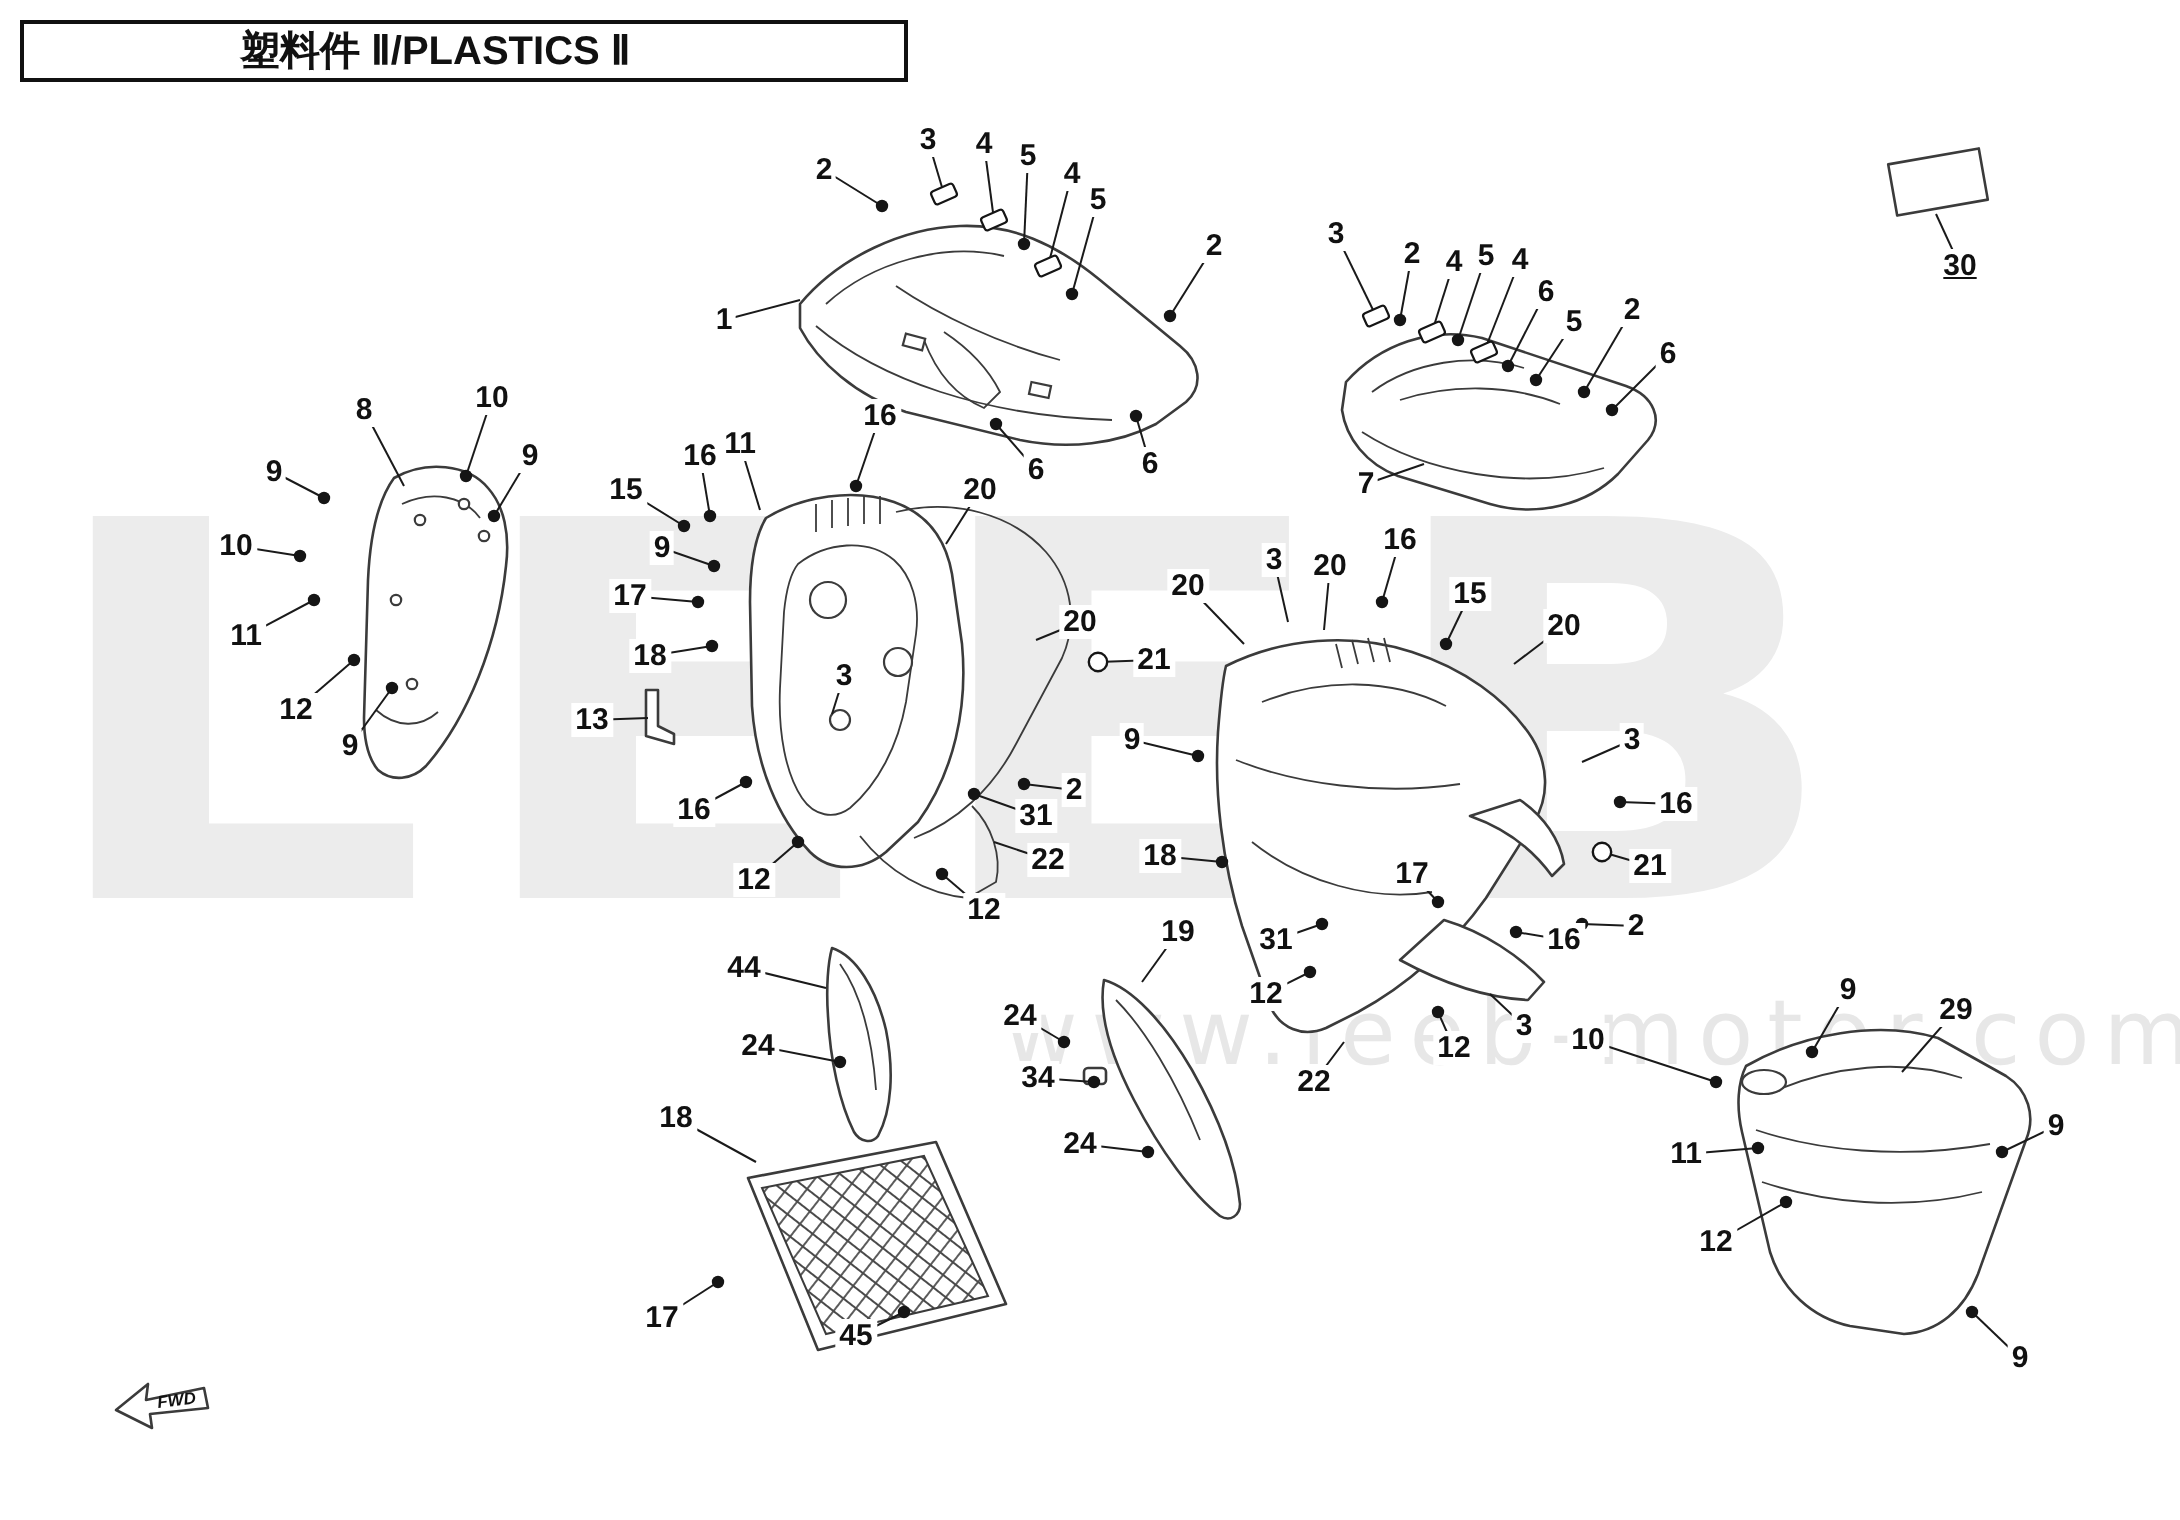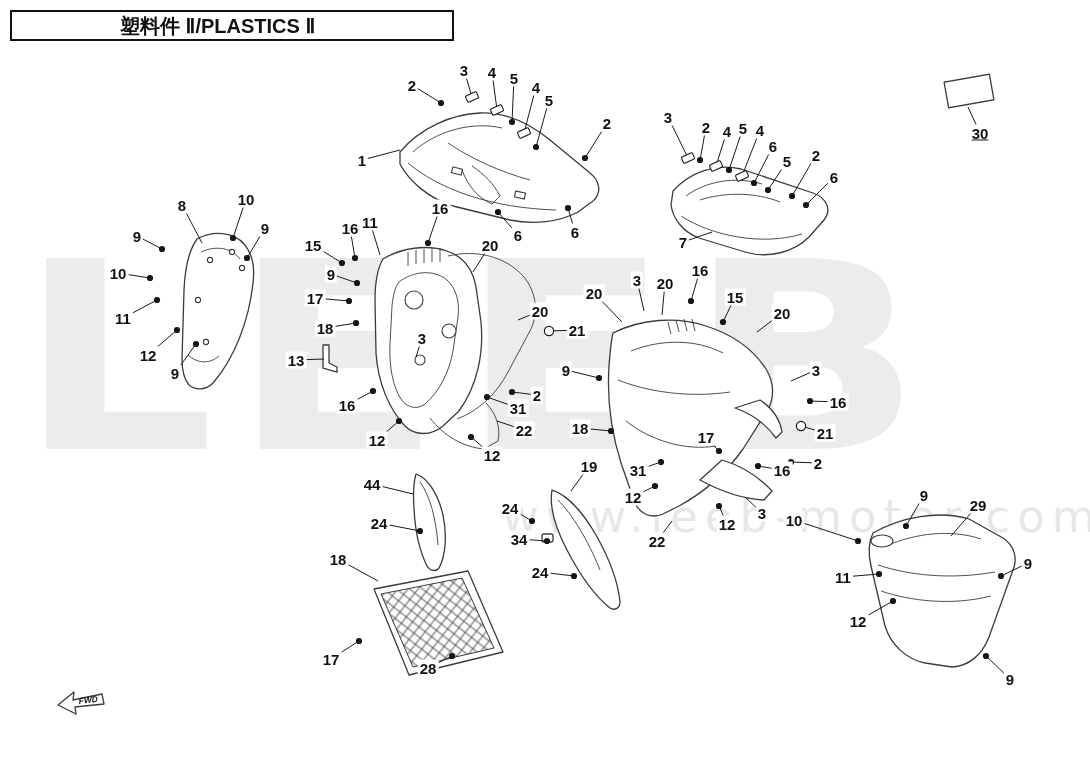--- a/index.html
+++ b/index.html
@@ -340,21 +340,21 @@
       <span class="callout" style="left: 657px; top: 541px;">22</span>
       <span class="callout" style="left: 727px; top: 524px;">12</span>
       <span class="callout" style="left: 372px; top: 484px;">44</span>
       <span class="callout" style="left: 379px; top: 523px;">24</span>
       <span class="callout" style="left: 510px; top: 508px;">24</span>
       <span class="callout" style="left: 589px; top: 466px;">19</span>
       <span class="callout" style="left: 519px; top: 539px;">34</span>
       <span class="callout" style="left: 540px; top: 572px;">24</span>
       <span class="callout" style="left: 338px; top: 559px;">18</span>
       <span class="callout" style="left: 331px; top: 659px;">17</span>
-      <span class="callout" style="left: 428px; top: 668px;">28</span>
+      <span class="callout" style="left: 428px; top: 668px;">45</span>
       <span class="callout" style="left: 924px; top: 495px;">9</span>
       <span class="callout" style="left: 978px; top: 505px;">29</span>
       <span class="callout" style="left: 794px; top: 520px;">10</span>
       <span class="callout" style="left: 843px; top: 577px;">11</span>
       <span class="callout" style="left: 1028px; top: 563px;">9</span>
       <span class="callout" style="left: 858px; top: 621px;">12</span>
       <span class="callout" style="left: 1010px; top: 679px;">9</span>
       <span class="callout" style="left: 980px; top: 133px; text-decoration: underline;">30</span>
     </div>
 

